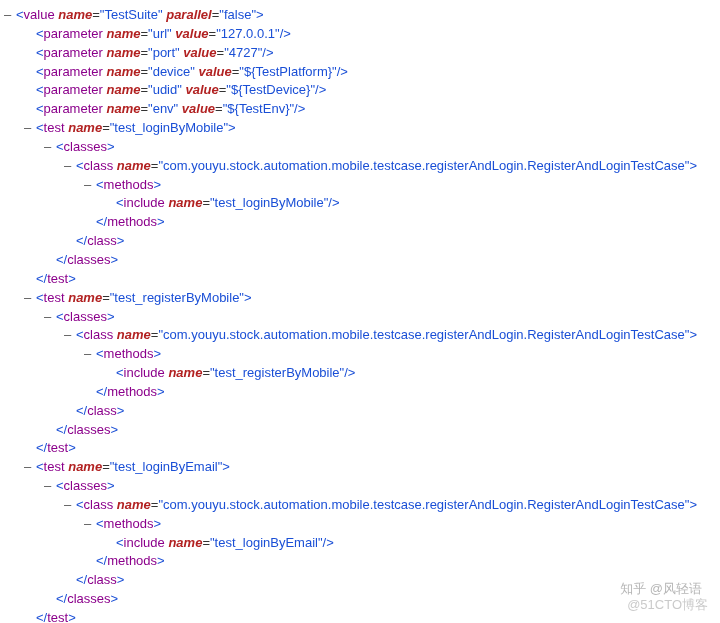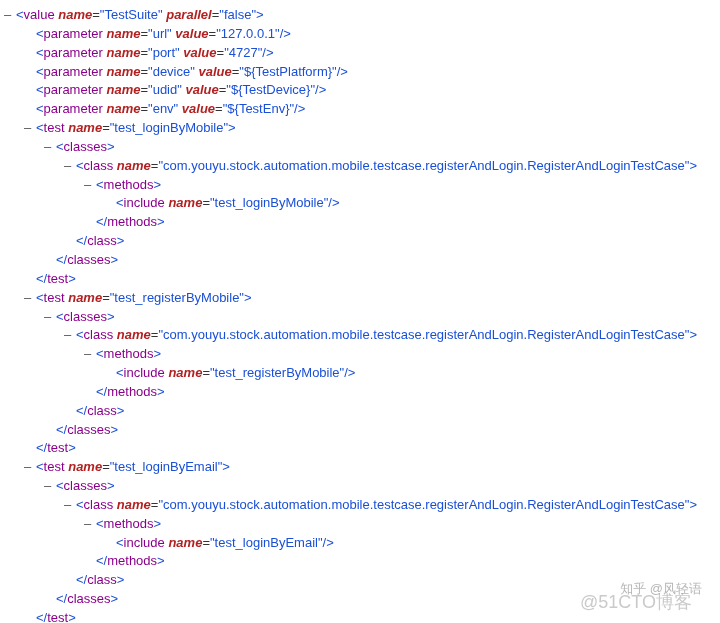--- a/index.html
+++ b/index.html
@@ -32,23 +32,23 @@
   .wm {
     position: fixed;
     right: 18px;
     bottom: 24px;
     font-size: 13px;
     color: rgba(120,120,120,0.55);
     pointer-events: none;
   }
   .wm2 {
     position: fixed;
-    right: 28px;
+    right: 12px;
     bottom: 8px;
-    font-size: 18px;
+    font-size: 13px;
     color: rgba(150,150,150,0.5);
     pointer-events: none;
   }
 </style>
 </head>
 <body>
 
 <div id="root">
     <div class="line i0"><span class="tog">– </span><span class="pun">&lt;</span><span class="tag">value</span><span class=""> </span><span class="attr">name</span><span class="eq">=</span><span class="val">"TestSuite"</span><span class=""> </span><span class="attr">parallel</span><span class="eq">=</span><span class="val">"false"</span><span class="pun">&gt;</span></div>
     <div class="line i1"><span class="tog"></span><span class="pun">&lt;</span><span class="tag">parameter</span><span class=""> </span><span class="attr">name</span><span class="eq">=</span><span class="val">"url"</span><span class=""> </span><span class="attr">value</span><span class="eq">=</span><span class="val">"127.0.0.1"</span><span class="pun">/&gt;</span></div>

